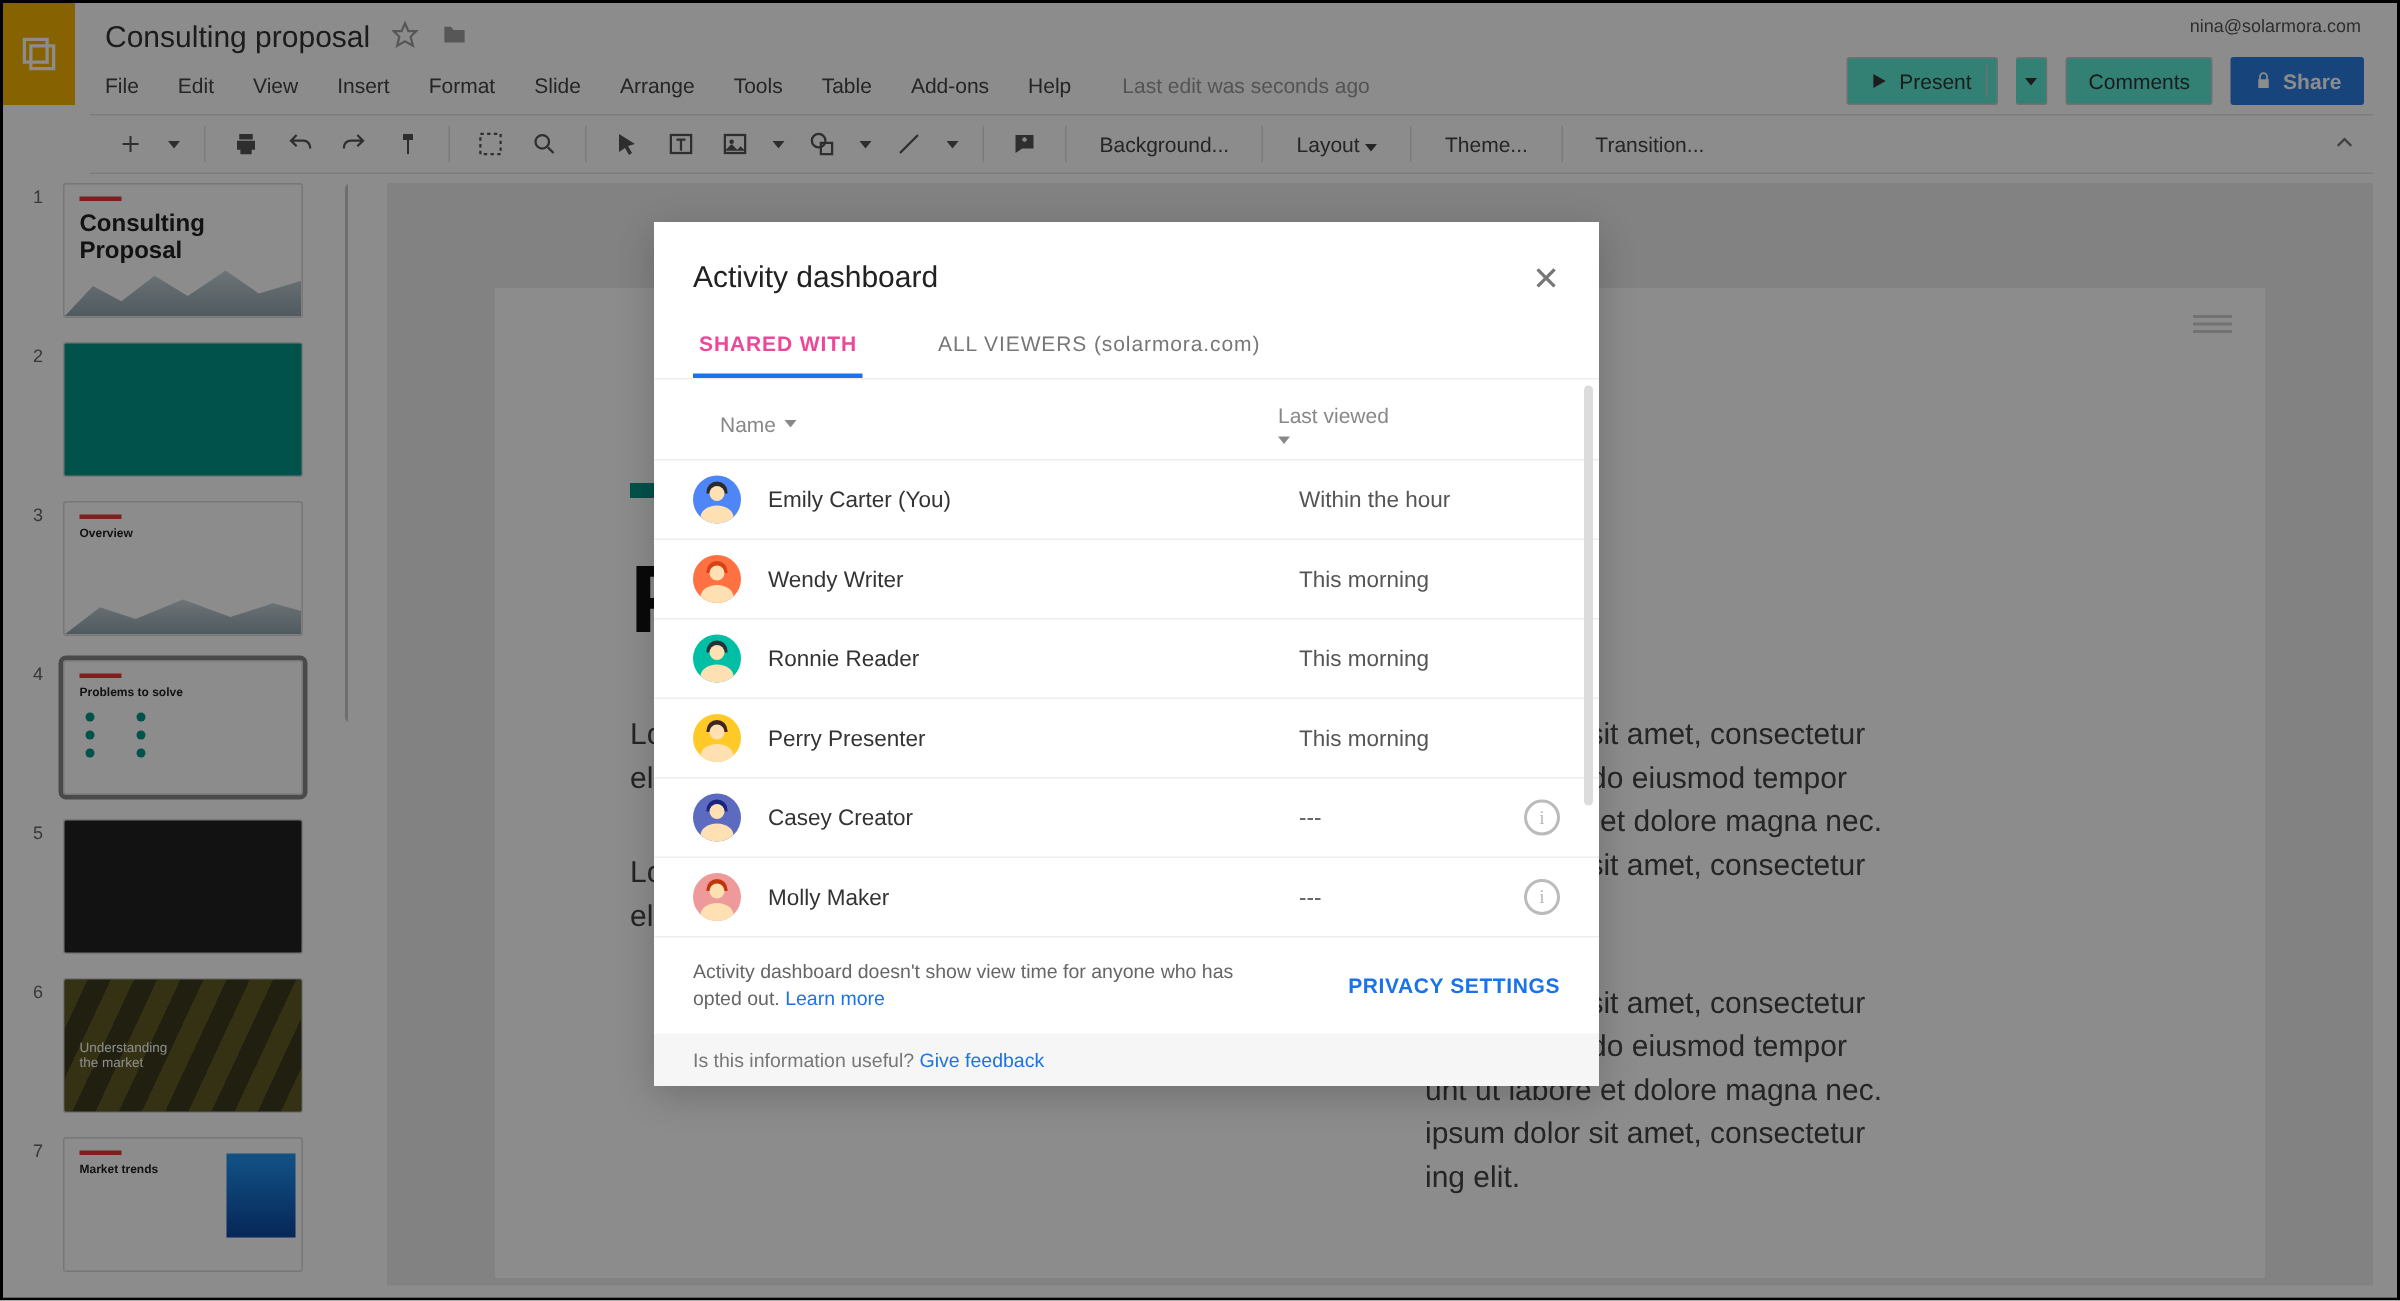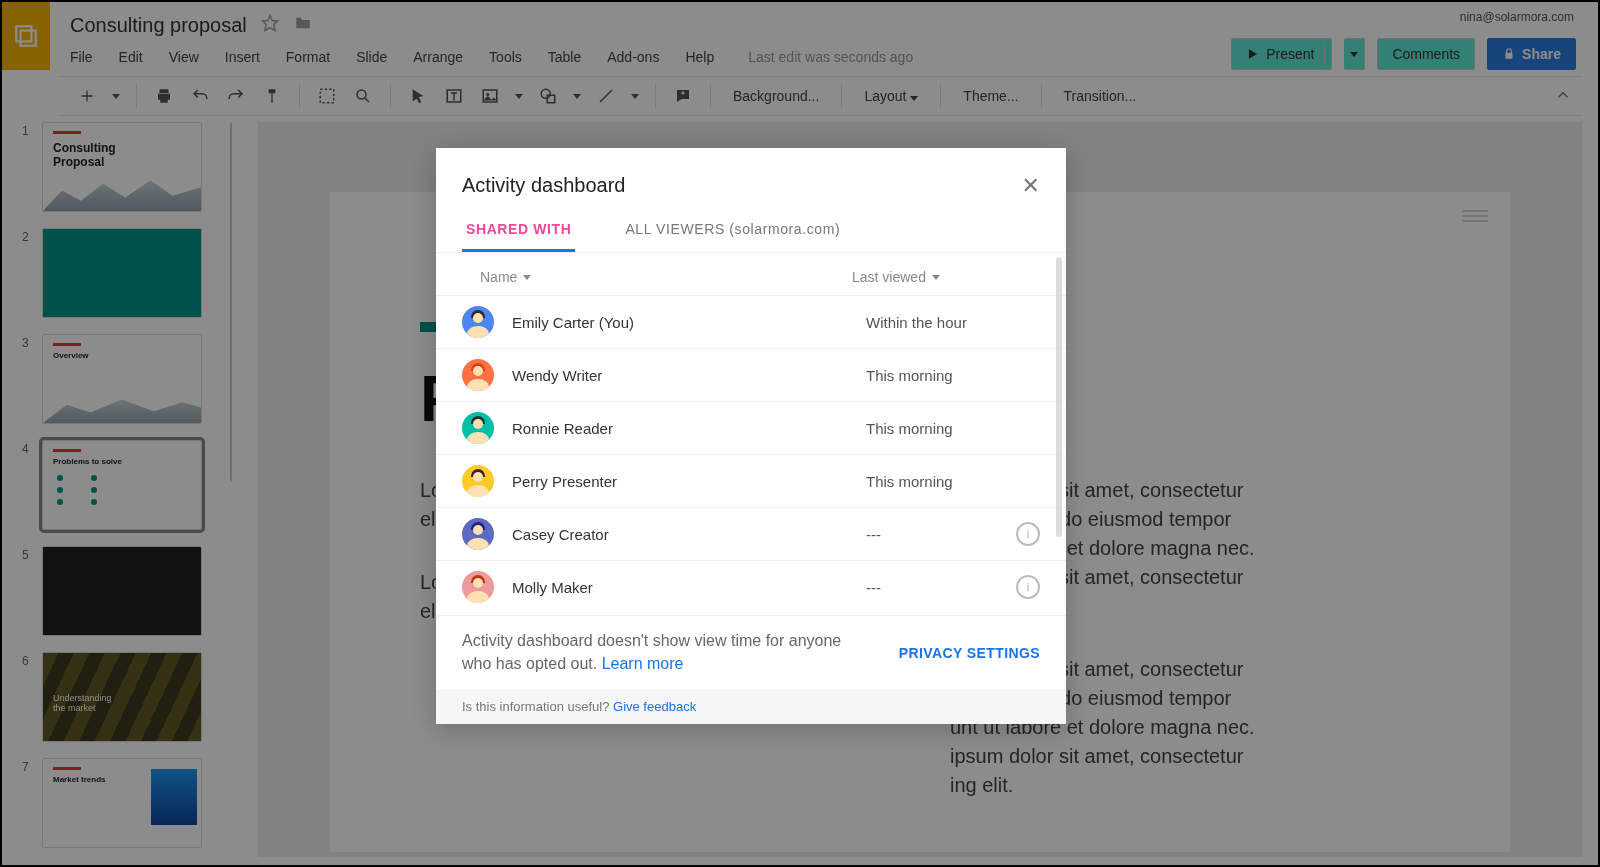--- a/index.html
+++ b/index.html
@@ -74,21 +74,21 @@
 .filmstrip::after {
   content: ""; position: absolute; right: -6px; top: 0; width: 8px; height: 360px;
   background: #c9c9c9; border-radius: 4px;
 }
 .thumb-row { display: flex; gap: 8px; margin-bottom: 16px; }
 .thumb-num { width: 12px; font-size: 12px; color: #666; padding-top: 2px; }
 .thumb { width: 160px; height: 90px; background: #fff; border: 1px solid #d9d9d9; border-radius: 2px; position: relative; overflow: hidden; }
 .thumb.selected { outline: 3px solid #888; }
 .thumb .accent { position: absolute; left: 10px; top: 8px; width: 28px; height: 3px; background: #e53935; }
 .thumb.t1 .mtn { position: absolute; left:0; right:0; bottom:0; height:34px; background: linear-gradient(180deg,#cfd8dc,#90a4ae); clip-path: polygon(0 100%,12% 40%,24% 70%,38% 20%,52% 60%,68% 10%,82% 55%,100% 30%,100% 100%); }
-.thumb.t1 .title { position: absolute; left:10px; top:18px; font-size:12px; font-weight:bold; color:#222; }
+.thumb.t1 .title { position: absolute; left:10px; top:18px; font-size:16px; font-weight:bold; color:#222; }
 .thumb.t2 { background:#009688; }
 .thumb.t3 .mtn { position:absolute; left:0; right:0; bottom:0; height:26px; background:linear-gradient(180deg,#cfd8dc,#90a4ae); clip-path: polygon(0 100%,15% 30%,30% 60%,50% 10%,70% 55%,88% 20%,100% 40%,100% 100%); }
 .thumb.t4 .bullets { position:absolute; left:14px; top:34px; display:flex; gap:28px; }
 .thumb.t4 .bullets span { width:6px; height:6px; border-radius:50%; background:#009688; box-shadow: 0 12px 0 #009688, 0 24px 0 #009688; }
 .thumb.t5 { background:#212121; }
 .thumb.t6 { background:#3b3a1e; }
 .thumb.t6 .band { position:absolute; inset:0; background: repeating-linear-gradient(115deg,#6b6226 0 14px,#3b3a1e 14px 28px); opacity:.8; }
 .thumb.t6 .title { position:absolute; left:10px; top:40px; font-size:9px; color:#fff; font-weight:normal; }
 .thumb.t7 .pic { position:absolute; right:4px; top:10px; width:46px; height:56px; background:linear-gradient(180deg,#2196f3,#0d47a1); }
 .thumb .mini { position:absolute; left:10px; top:16px; font-size:8px; font-weight:bold; color:#222; }
@@ -120,40 +120,40 @@
 .dialog-header .close { margin-left: auto; color: #777; font-size: 22px; line-height: 1; cursor: pointer; }
 
 .dialog-tabs { display: flex; gap: 46px; padding: 0 26px; border-bottom: 1px solid #eee; }
 .tab { padding: 10px 4px 12px; font-size: 14px; letter-spacing: .6px; color: #777; border-bottom: 3px solid transparent; }
 .tab.active { color: #ec4899; border-bottom-color: #1a73e8; font-weight: 600; }
 
 .dialog-body { position: relative; flex: 1; overflow: hidden; }
 .dialog-body .scroll-hint { position:absolute; right:4px; top:4px; width:6px; height:280px; background:#dcdcdc; border-radius:3px; }
 .list-head { display:flex; padding: 16px 44px 10px; font-size: 14px; color: #888; }
 .list-head .lh-name { flex: 1; display:flex; align-items:center; gap:6px; }
-.list-head .lh-viewed { width: 170px; display:flex; align-items:center; gap:6px; }
+.list-head .lh-viewed { width: 170px; display:flex; gap:6px;flex-direction:column; }
 .row { display:flex; align-items:center; padding: 10px 26px; border-top: 1px solid #eee; font-size: 15px; color:#333; }
 .row .av { width:32px; height:32px; border-radius:50%; margin-right: 18px; flex:none; position:relative; overflow:hidden; }
 .row .nm { flex:1; }
 .row .lv { width: 150px; color:#555; }
 .row .info { width:24px; height:24px; border:2px solid #bbb; border-radius:50%; color:#bbb; display:flex; align-items:center; justify-content:center; font-size:13px; font-family: Georgia, serif; }
 
 .av.a0 { background:#4f86f7; }
 .av.a1 { background:#ff7043; }
 .av.a2 { background:#00bfa5; }
 .av.a3 { background:#ffca28; }
 .av.a4 { background:#5c6bc0; }
 .av.a5 { background:#ef9a9a; }
 .av::after { content:""; position:absolute; left:50%; top:7px; width:10px; height:10px; background:#ffe0b2; border-radius:50%; transform:translateX(-50%); }
 .av::before { content:""; position:absolute; left:50%; bottom:-4px; width:22px; height:16px; background:#ffe0b2; border-radius:50% 50% 0 0; transform:translateX(-50%); }
 .av .hair { position:absolute; left:50%; top:4px; width:14px; height:8px; border-radius:7px 7px 0 0; transform:translateX(-50%); }
 .av.a0 .hair{background:#2b2b2b;} .av.a1 .hair{background:#d84315;} .av.a2 .hair{background:#263238;} .av.a3 .hair{background:#3e2723;} .av.a4 .hair{background:#1a237e;} .av.a5 .hair{background:#bf360c;}
 
 .dialog-note { border-top:1px solid #eee; padding: 14px 26px; display:flex; align-items:center; }
-.dialog-note p { font-size:16px; color:#666; max-width: 380px; line-height:1.4; }
+.dialog-note p { font-size:13px; color:#666; max-width: 380px; line-height:1.4; }
 .dialog-note a { color:#1a73e8; text-decoration:none; }
 .dialog-note .ps { margin-left:auto; color:#1a73e8; font-weight:600; font-size:14px; letter-spacing:.4px; }
 
 .dialog-footer { background:#f6f6f6; padding: 10px 26px; font-size:13px; color:#777; }
 .dialog-footer a { color:#1a73e8; text-decoration:none; }
 
 .caret-dn { width:0; height:0; border-left:4px solid transparent; border-right:4px solid transparent; border-top:5px solid currentColor; display:inline-block; }
 </style>
 </head>
 <body>

